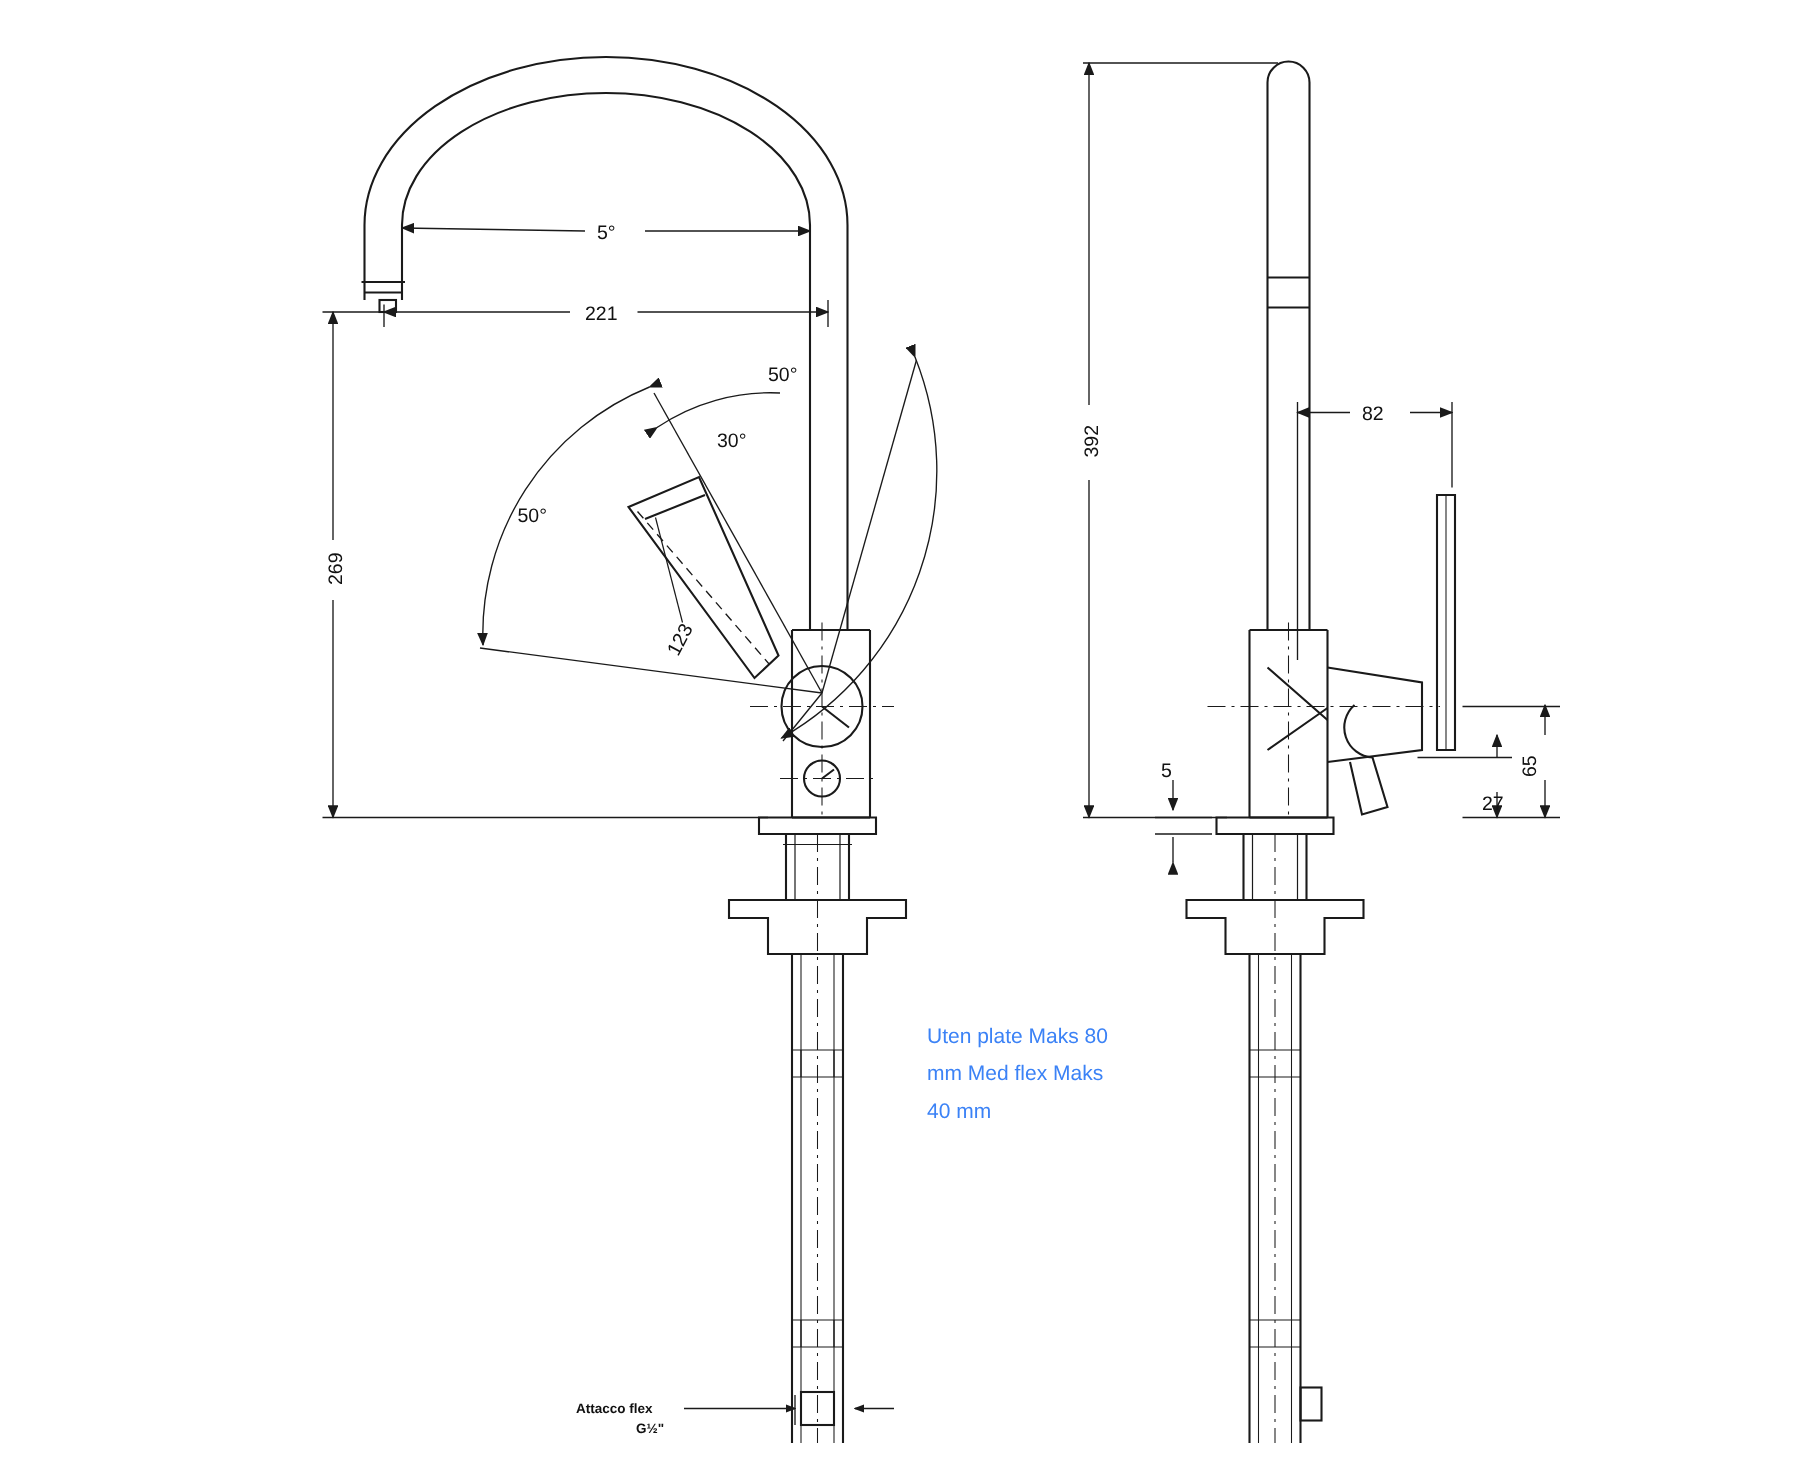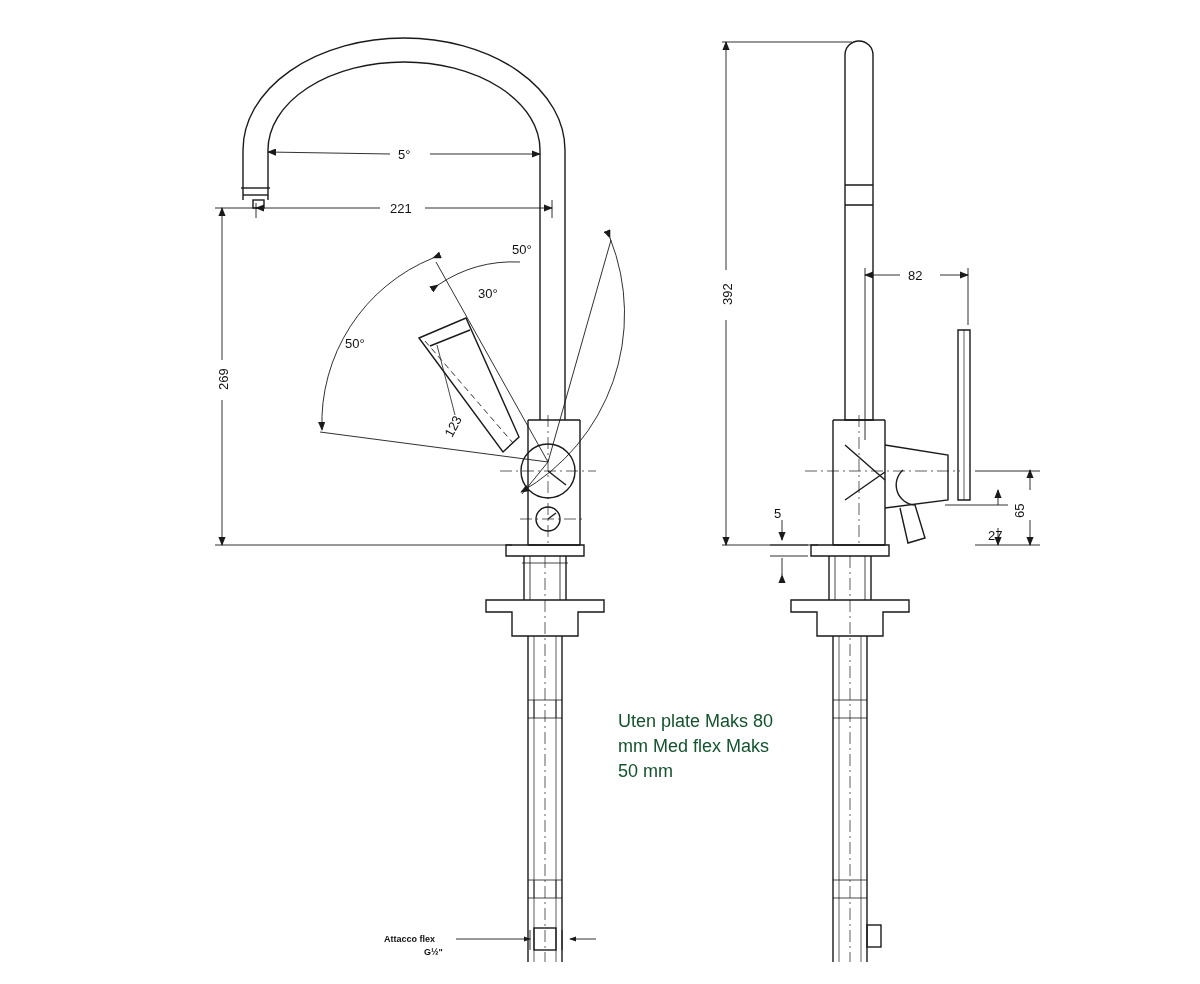--- a/index.html
+++ b/index.html
@@ -1,19 +1,19 @@
 <!DOCTYPE html>
 <html><head>
 <meta charset="utf-8">
 <style>
   html,body{margin:0;padding:0;background:#ffffff;}
   body{width:1200px;height:984px;font-family:"Liberation Sans",sans-serif;color:#1a1a1a;}
   #sheet{position:relative;width:1200px;height:984px;overflow:hidden;background:#fff;}
   svg{position:absolute;top:0;left:0;}
-  .note{position:absolute;font-family:"Liberation Sans",sans-serif;font-size:18px;line-height:25px;color:#14532d;margin-top:31px;}
+  .note{position:absolute;font-family:"Liberation Sans",sans-serif;font-size:14px;line-height:25px;color:#3b82f6;}
   .dimtxt{font-family:"Liberation Sans",sans-serif;font-size:13px;fill:#111;}
   .tiny{font-family:"Liberation Sans",sans-serif;font-size:9px;font-weight:bold;fill:#111;}
 </style>
 </head>
 <body>
 
 <div id="sheet">
 
   <svg width="1200" height="984" viewBox="0 0 1200 984">
     <defs>
@@ -182,16 +182,16 @@
     </g>
     <g>
       <text class="tiny" x="384" y="942">Attacco  flex</text>
       <text class="tiny" x="424" y="955">G½"</text>
     </g>
   </svg>
 
   <div class="note" style="left:618px;top:678px;width:200px;">
     <div>Uten plate Maks 80</div>
     <div>mm Med flex Maks</div>
-    <div>50 mm</div>
+    <div>40 mm</div>
   </div>
 
 </div>
 
 </body></html>

